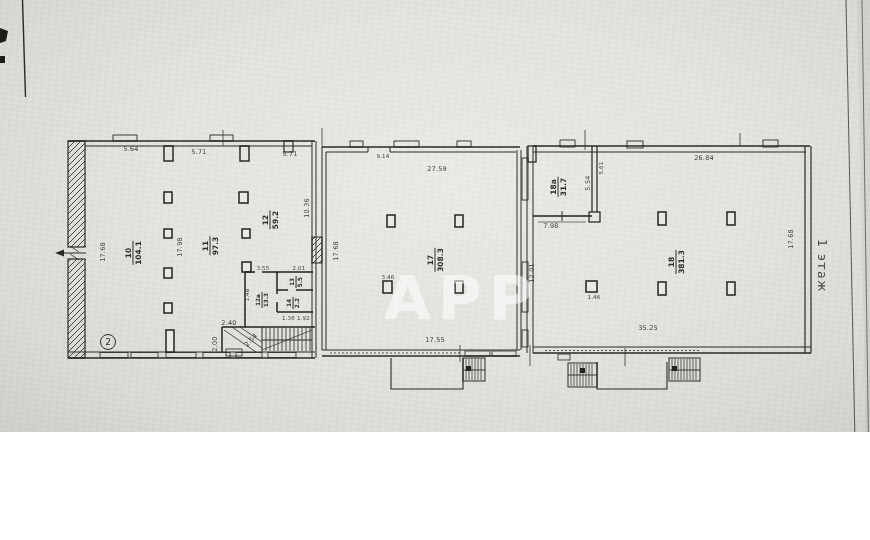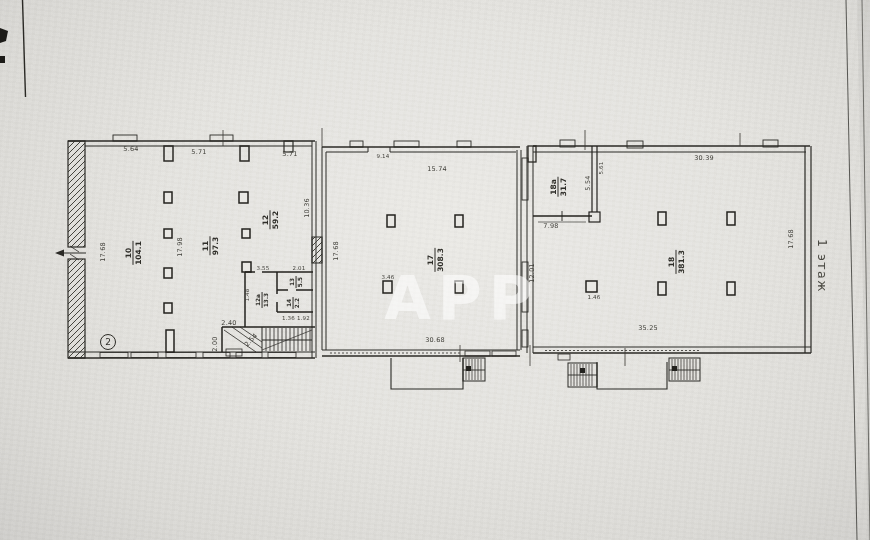--- a/index.html
+++ b/index.html
@@ -1,17 +1,17 @@
 <!DOCTYPE html>
 <html><head>
 <meta charset="utf-8">
 <style>
   html,body{margin:0;padding:0;}
   .stage{
-    position:relative;width:870px;height:540px;overflow:hidden;
+    position:relative;width:870px;height:432px;overflow:hidden;
     font-family:"DejaVu Sans",sans-serif;
     background:
       radial-gradient(ellipse at 52% 42%, #ecebe7 0%, #e5e4e0 45%, #dbdad6 78%, #cfcecb 100%);
   }
   .paper-texture{
     position:absolute;inset:0;
     background:
       repeating-linear-gradient(7deg, rgba(90,88,80,0.018) 0 2px, rgba(255,255,255,0.02) 2px 5px),
       repeating-linear-gradient(96deg, rgba(90,88,80,0.014) 0 3px, rgba(255,255,255,0.02) 3px 7px);
   }
@@ -254,28 +254,28 @@
   </div>
 
   <div class="dim" style="left:131px;top:149px">5.64</div>
   <div class="dim" style="left:199px;top:152px">5.71</div>
   <div class="dim" style="left:290px;top:154px">5.71</div>
   <div class="dim v" style="left:103px;top:252px">17.68</div>
   <div class="dim v" style="left:180px;top:247px">17.98</div>
   <div class="dim v" style="left:307px;top:208px">10.36</div>
   <div class="dim v" style="left:336px;top:251px">17.68</div>
   <div class="dim t" style="left:383px;top:156px">9.14</div>
-  <div class="dim" style="left:437px;top:169px">15.74</div>
-  <div class="dim" style="left:435px;top:340px">30.68</div>
+  <div class="dim" style="left:437px;top:169px">27.59</div>
+  <div class="dim" style="left:435px;top:340px">17.55</div>
   <div class="dim t" style="left:388px;top:277px">3.46</div>
   <div class="dim v" style="left:532px;top:273px">12.01</div>
   <div class="dim" style="left:551px;top:226px">7.98</div>
   <div class="dim v" style="left:588px;top:183px">5.54</div>
   <div class="dim v t" style="left:601px;top:168px">5.61</div>
-  <div class="dim" style="left:704px;top:158px">30.39</div>
+  <div class="dim" style="left:704px;top:158px">26.84</div>
   <div class="dim v" style="left:791px;top:239px">17.68</div>
   <div class="dim" style="left:648px;top:328px">35.25</div>
   <div class="dim t" style="left:594px;top:297px">1.46</div>
   <div class="dim" style="left:229px;top:323px">2.40</div>
   <div class="dim v" style="left:215px;top:344px">2.00</div>
   <div class="dim d" style="left:251px;top:340px">2.54</div>
   <div class="dim t" style="left:263px;top:268px">3.55</div>
   <div class="dim t" style="left:299px;top:268px">2.01</div>
   <div class="dim v t" style="left:247px;top:295px">1.48</div>
   <div class="dim t" style="left:296px;top:318px">1.36  1.92</div>

